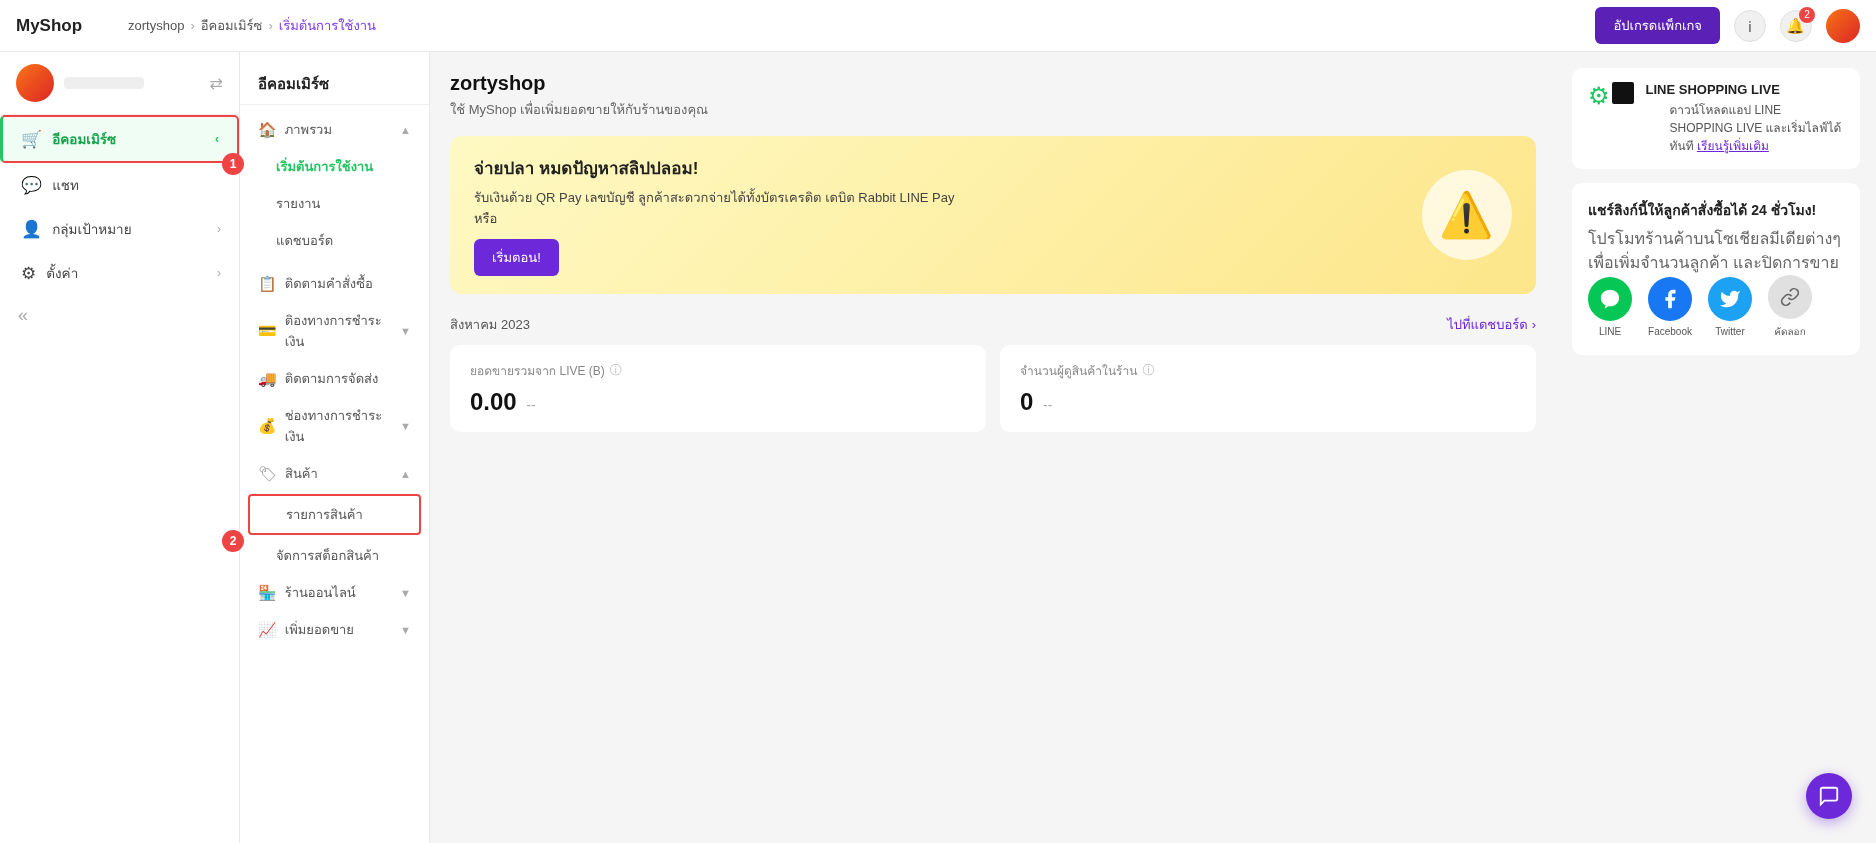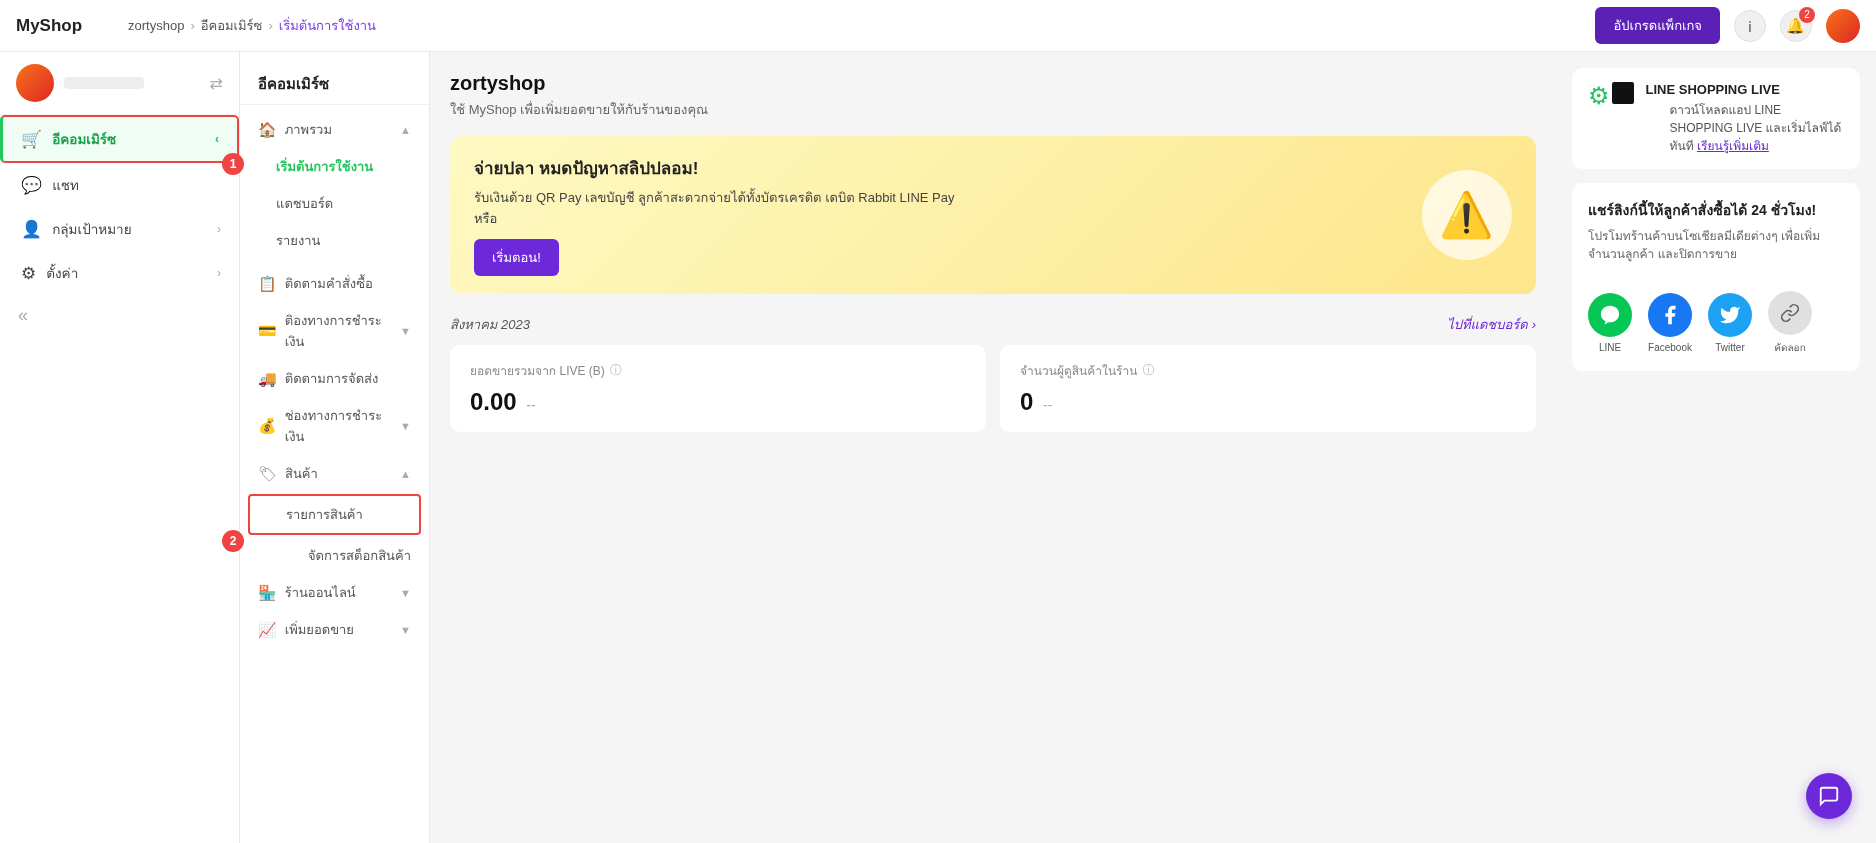--- a/index.html
+++ b/index.html
@@ -292,21 +292,20 @@
       margin-left: auto;
     }
     .warning-icon-circle .warn { font-size: 44px; }
 
     
     .stats-header {
       display: flex;
       align-items: center;
       justify-content: space-between;
       margin-bottom: 10px;
-      font-style: italic;
     }
     .stats-period {
       font-size: 13px;
       color: #555;
     }
     .stats-link {
       font-size: 13px;
       color: #6d28d9;
       cursor: pointer;
       display: flex;
@@ -402,23 +401,23 @@
       border-radius: 10px;
       padding: 16px;
     }
     .share-card h4 {
       font-size: 14px;
       font-weight: 700;
       color: #222;
       margin-bottom: 6px;
     }
     .share-card p {
-      font-size: 12px;
+      font-size: 16px;
       color: #666;
-      margin-bottom: 28px;
+      margin-bottom: 0;
       line-height: 1.5;
     }
     .share-url-input {
       border: 1px solid #e0e0e0;
       border-radius: 6px;
       padding: 8px 12px;
       font-size: 12px;
       color: #555;
       width: 100%;
       margin-bottom: 12px;
@@ -544,24 +543,24 @@
     <div class="submenu-section">
       <div class="submenu-item">
         <span class="sub-icon">🏠</span>
         <span>ภาพรวม</span>
         <span class="sub-chevron">▲</span>
       </div>
       <div class="submenu-item active" style="padding-left:36px;">
         <span>เริ่มต้นการใช้งาน</span>
       </div>
       <div class="submenu-item" style="padding-left:36px;">
+        <span>รายงาน</span>
+      </div>
+      <div class="submenu-item" style="padding-left:36px;">
         <span>แดชบอร์ด</span>
-      </div>
-      <div class="submenu-item" style="padding-left:36px;">
-        <span>รายงาน</span>
       </div>
     </div>
     <div class="submenu-item">
       <span class="sub-icon">📋</span>
       <span>ติดตามคำสั่งซื้อ</span>
     </div>
     <div class="submenu-item">
       <span class="sub-icon">💳</span>
       <span>ติองทางการชำระเงิน</span>
       <span class="sub-chevron">▼</span>
@@ -578,21 +577,21 @@
     <div class="submenu-item">
       <span class="sub-icon">🏷</span>
       <span>สินค้า</span>
       <span class="sub-chevron">▲</span>
     </div>
     <div class="highlighted-box product-list-highlight">
       <div class="submenu-item" style="padding-left:36px;">
         <span>รายการสินค้า</span>
       </div>
     </div>
-    <div class="submenu-item" style="padding-left:36px;justify-content:flex-end;">
+    <div class="submenu-item" style="padding-left:36px;">
       <span>จัดการสต็อกสินค้า</span>
     </div>
     <div class="submenu-item">
       <span class="sub-icon">🏪</span>
       <span>ร้านออนไลน์</span>
       <span class="sub-chevron">▼</span>
     </div>
     <div class="submenu-item">
       <span class="sub-icon">📈</span>
       <span>เพิ่มยอดขาย</span>

